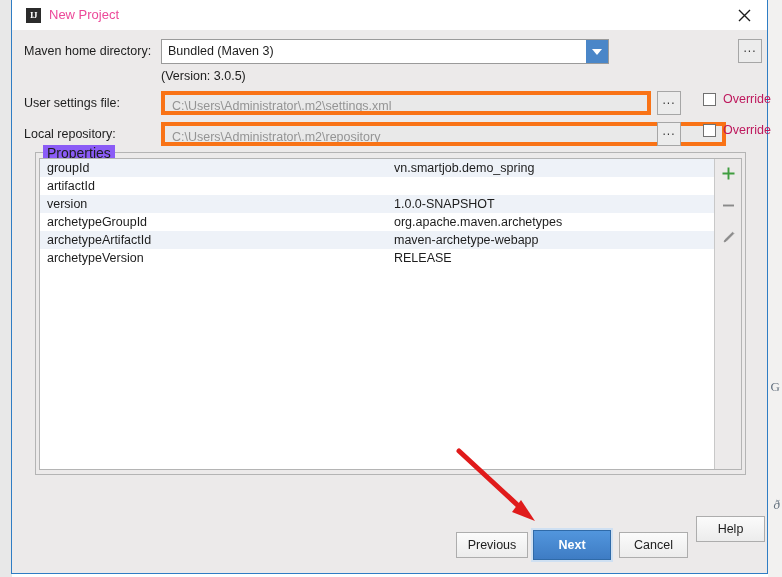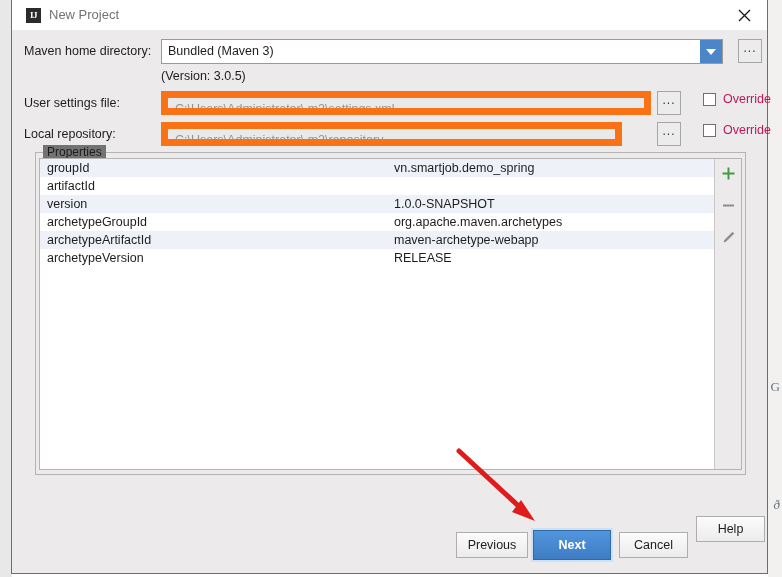--- a/index.html
+++ b/index.html
@@ -72,21 +72,21 @@
     font-weight: bold;
     line-height: 15px;
     text-align: center;
     letter-spacing: -0.5px;
     font-family: "Liberation Serif", serif;
   }
   .title-text {
     position: absolute;
     left: 37px; top: 7px;
     font-size: 13px;
-    color: #737373;
+    color: #ec4899;
   }
   .title-close {
     position: absolute;
     right: 0; top: 0;
     width: 46px; height: 30px;
     display: flex;
     align-items: center;
     justify-content: center;
     cursor: default;
   }
@@ -105,21 +105,21 @@
     font-size: 12.5px;
     color: #1d1d1d;
     white-space: nowrap;
   }
 
   
   .row1-label { left: 12px; top: 14px; }
   .combo {
     position: absolute;
     left: 149px; top: 9px;
-    width: 562px; height: 25px;
+    width: 448px; height: 25px;
     background: #ffffff;
     border: 1px solid #9a9a9a;
     box-sizing: border-box;
     display: flex;
     align-items: stretch;
   }
   .combo-value {
     flex: 1;
     font-size: 12.5px;
     color: #1d1d1d;
@@ -167,30 +167,30 @@
     color: #1d1d1d;
   }
 
   
   .row2-label { left: 12px; top: 66px; }
   .row3-label { left: 12px; top: 97px; }
   .textfield {
     position: absolute;
     height: 24px;
     background: #e9e9e9;
-    border: 7px solid #f97316;
+    border: 4px solid #f97316;
     box-sizing: border-box;
     font-size: 12.5px;
     color: #949494;
     padding: 4px 0 0 7px;
     white-space: nowrap;
     overflow: hidden;
   }
   .tf1 { left: 149px; top: 61px; width: 490px; }
-  .tf2 { left: 149px; top: 92px; width: 461px; }
+  .tf2 { left: 149px; top: 92px; width: 565px; }
 
   .override {
     position: absolute;
     display: flex;
     align-items: center;
     gap: 7px;
     cursor: default;
   }
   .ov1 { left: 691px; top: 62px; }
   .ov2 { left: 691px; top: 93px; }
@@ -209,23 +209,23 @@
   .group {
     position: absolute;
     left: 23px; top: 122px;
     width: 711px; height: 323px;
     border: 1px solid #b4b4b4;
     box-sizing: border-box;
   }
   .group-title {
     position: absolute;
     left: 31px; top: 115px;
-    background: #737373;
+    background: #8b5cf6;
     padding: 0 4px;
-    font-size: 12px;
+    font-size: 14px;
     color: #1d1d1d;
   }
   .table-wrap {
     position: absolute;
     left: 27px; top: 128px;
     width: 703px; height: 312px;
     border: 1px solid #b4b4b4;
     box-sizing: border-box;
     background: #ffffff;
     display: flex;

